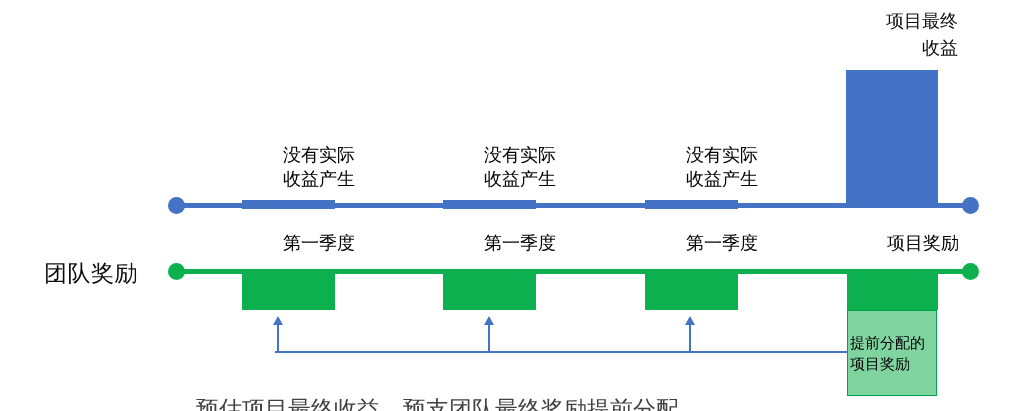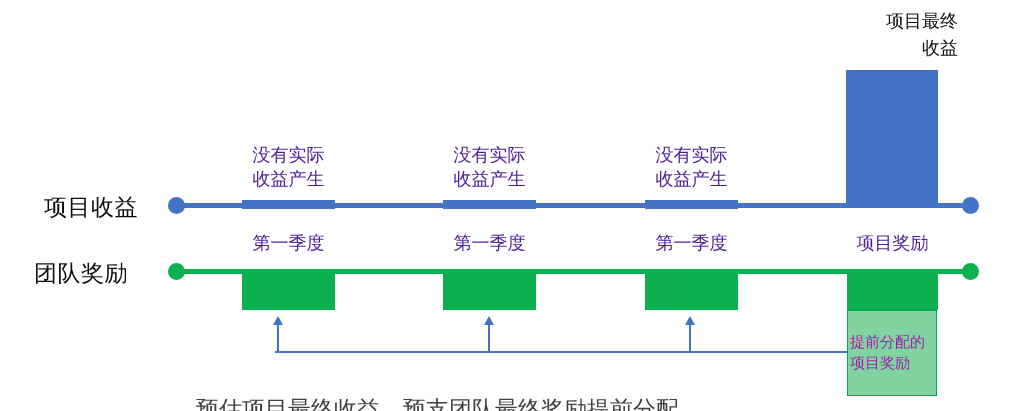--- a/index.html
+++ b/index.html
@@ -19,21 +19,21 @@
   
   .row-label {
     position: absolute;
     font-family: "Liberation Serif", serif;
     font-size: 23px;
     color: #0d0d0d;
     white-space: nowrap;
     letter-spacing: 0.5px;
   }
   #label-revenue { left: 44px; top: 192px; }
-  #label-reward  { left: 34px; top: 258px; text-align: center; }
+  #label-reward  { left: 44px; top: 258px; text-align: center; }
 
   
   .axis-line {
     position: absolute;
     left: 172px;
     width: 800px;
     height: 5px;
     border-radius: 0;
   }
   #axis-revenue { top: 203px; background: #4472C4; }
@@ -73,22 +73,22 @@
     height: 41px;
     background: #0DB04E;
   }
 
   
   .cap-serif {
     position: absolute;
     font-family: Liberation Sans, sans-serif;
     font-size: 18px;
     line-height: 24px;
-    color: #4c1d95;
-    text-align: center;
+    color: #000000;
+    text-align: right;
     white-space: pre-line;
   }
   .cap-top    { top: 143px; }
   .cap-bottom { top: 231px; }
 
   #final-rev-caption {
     position: absolute;
     left: 826px;
     width: 132px;
     top: 8px;
@@ -149,34 +149,33 @@
     width: 90px;
     height: 86px;
     background: #7FD4A0;
     border: 1px solid #00A550;
     box-sizing: border-box;
     display: flex;
     align-items: center;
     justify-content: flex-start;
   }
   #callout-text {
-    font-family: Liberation Serif, serif;
+    font-family: Liberation Sans, sans-serif;
     font-size: 15px;
     line-height: 21px;
-    color: #a21caf;
+    color: #000000;
     white-space: pre-line;
     padding-left: 2px;
   }
 </style>
 </head>
 <body>
 
 <div id="stage">
 
-  <div class="row-label" id="label-revenue">项目收益</div>
   <div class="row-label" id="label-reward">团队奖励</div>
 
   <div class="axis-line" id="axis-revenue"></div>
   <div class="endpoint-dot dot-blue" style="left:168px; top:197px;"></div>
   <div class="endpoint-dot dot-blue" style="left:962px; top:197px;"></div>
 
   <div class="blue-seg" style="left:242px; width:93px;"></div>
   <div class="blue-seg" style="left:443px; width:93px;"></div>
   <div class="blue-seg" style="left:645px; width:93px;"></div>
 

